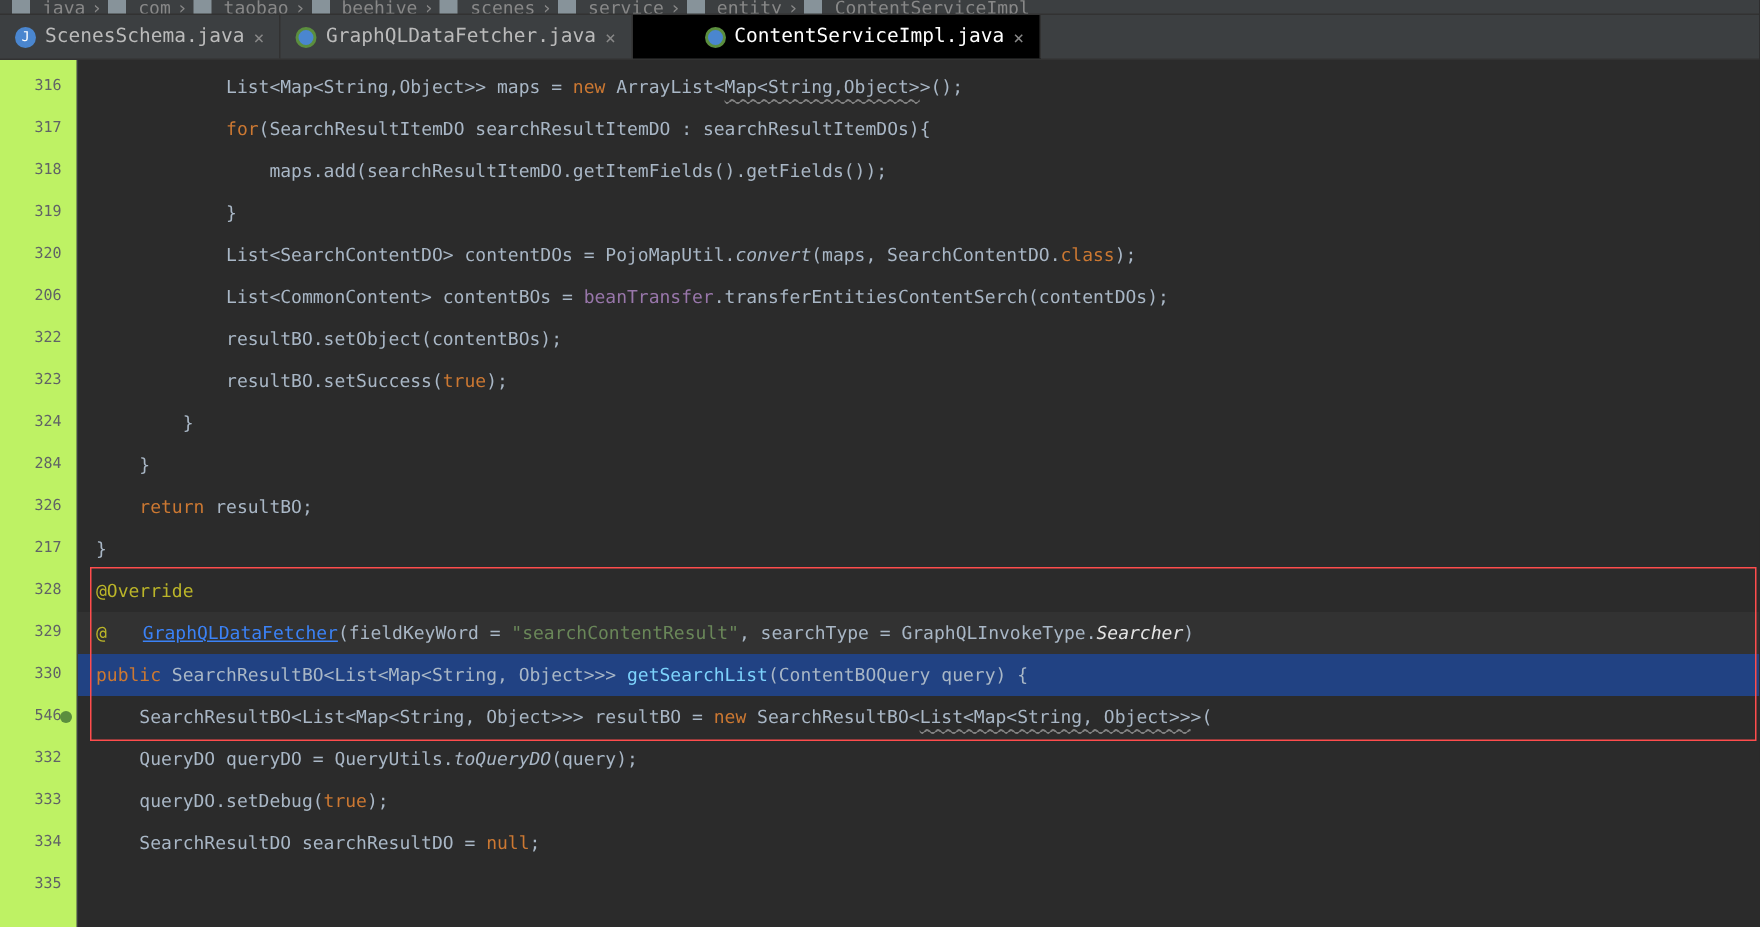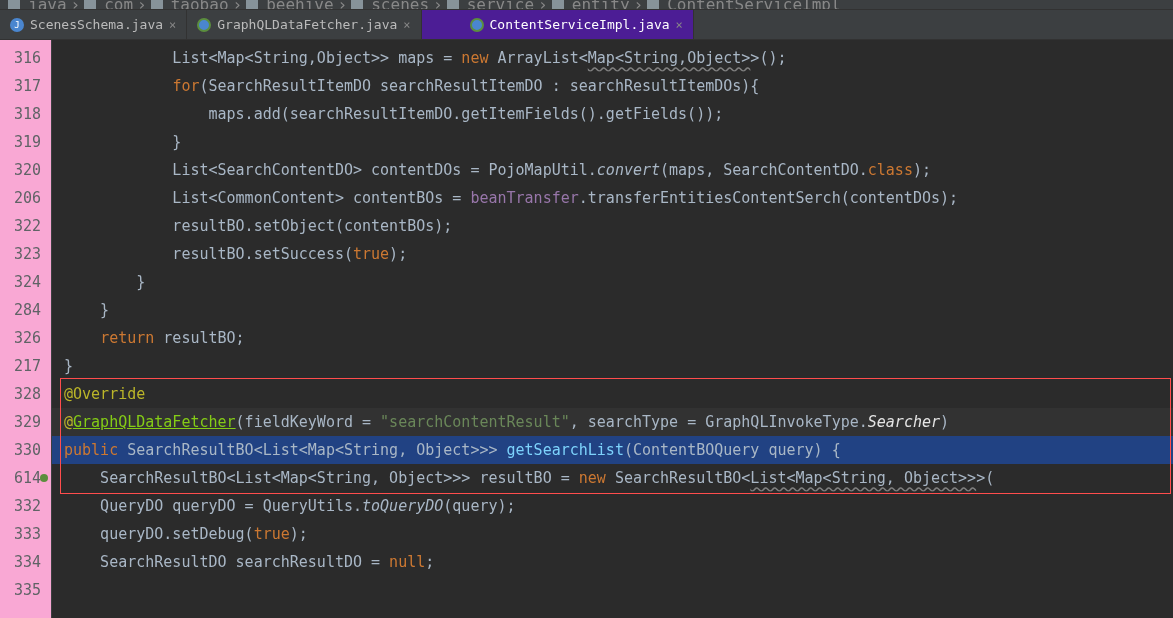--- a/index.html
+++ b/index.html
@@ -11,21 +11,21 @@
   overflow:hidden;
   width:1173px;
   height:618px;
 }
 .breadcrumb {
   display:flex;
   align-items:center;
   height:10px;
   background:#3c3f41;
   padding:0 8px;
-  font-size:16px;
+  font-size:12px;
   color:#888;
   overflow:hidden;
   border-bottom:1px solid #323232;
 }
 .breadcrumb span { margin-right:4px; display:flex; align-items:center; gap:4px; }
 .folder-icon { width:12px; height:10px; background:#87939a; display:inline-block; }
 .tabs {
   display:flex;
   background:#3c3f41;
   border-bottom:1px solid #323232;
@@ -34,45 +34,45 @@
 .tab {
   display:flex;
   align-items:center;
   padding:0 10px;
   color:#bbb;
   gap:6px;
   border-right:1px solid #323232;
   font-size:13px;
   cursor:pointer;
 }
-.tab.active { background:#4c1d95; color:#fff;padding-left:48px; }
+.tab.active { background:#000000; color:#fff;padding-left:48px; }
 .tab-icon-j { width:14px; height:14px; border-radius:50%; background:#4a86cf; display:inline-flex; align-items:center; justify-content:center; font-size:9px; color:#fff; }
 .tab-icon-c { width:14px; height:14px; border-radius:50%; background:#4a86cf; border:2px solid #5b8e3e; display:inline-block; }
 .close-x { color:#888; font-size:12px; }
 .editor {
   display:flex;
   height:calc(100% - 40px);
   position:relative;
 }
 .gutter {
   width:52px;
-  background:#f9a8d4;
+  background:#bef264;
   text-align:right;
   padding:4px 10px 0 0;
   color:#606366;
-  font-size:15px;
+  font-size:10px;
   line-height:28px;
   user-select:none;
   border-right:1px solid #3c3f41;
 }
 .code-area {
   flex:1;
   padding-top:4px;
   line-height:28px;
-  font-size:15px;
+  font-size:12px;
   position:relative;
   white-space:pre;
   overflow:hidden;
 }
 .hl-line {
   position:absolute;
   left:0; right:0;
   height:28px;
   background:#214283;
 }
@@ -83,21 +83,21 @@
   background:#323232;
 }
 .red-box {
   position:absolute;
   border:1px solid #ff4d4d;
   pointer-events:none;
 }
 .code-line { position:relative; padding-left:12px; }
 .k-orange { color:#cc7832; }
 .k-yellow { color:#bbb529; }
-.k-yellow-u { color:#84cc16; text-decoration:underline; }
+.k-yellow-u { color:#3b82f6; text-decoration:underline;margin-left:24px; }
 .k-green { color:#6a8759; }
 .k-purple { color:#9876aa;margin-top:13px; }
 .k-italic { font-style:italic; }
 .k-type-u { color:#a9b7c6; text-decoration:underline wavy #808080; text-underline-offset:3px; }
 .k-ital-purple { color:#e5e5e5; font-style:italic; }
 .k-fn { color:#7dd3fc;text-align:center; }
 .breakpoint {
   position:absolute;
   width:8px; height:8px;
   background:#5b8e3e;
@@ -154,21 +154,21 @@
       <div>206</div>
       <div>322</div>
       <div>323</div>
       <div>324</div>
       <div>284</div>
       <div>326</div>
       <div>217</div>
       <div>328</div>
       <div>329</div>
       <div>330</div>
-      <div>614</div>
+      <div>546</div>
       <div>332</div>
       <div>333</div>
       <div>334</div>
       <div>335</div>
     </div>
   <div class="code-area" id="code"><div class="caret-line" style="top: 368px;"></div><div class="hl-line" style="top: 396px;"></div><div class="code-line">&nbsp;&nbsp;&nbsp;&nbsp;&nbsp;&nbsp;&nbsp;&nbsp;&nbsp;&nbsp;&nbsp;&nbsp;List&lt;Map&lt;String,Object&gt;&gt; maps = <span class="k-orange">new </span>ArrayList&lt;<span class="k-type-u">Map&lt;String,Object&gt;</span>&gt;();</div><div class="code-line">&nbsp;&nbsp;&nbsp;&nbsp;&nbsp;&nbsp;&nbsp;&nbsp;&nbsp;&nbsp;&nbsp;&nbsp;<span class="k-orange">for</span>(SearchResultItemDO searchResultItemDO : searchResultItemDOs){</div><div class="code-line">&nbsp;&nbsp;&nbsp;&nbsp;&nbsp;&nbsp;&nbsp;&nbsp;&nbsp;&nbsp;&nbsp;&nbsp;&nbsp;&nbsp;&nbsp;&nbsp;maps.add(searchResultItemDO.getItemFields().getFields());</div><div class="code-line">&nbsp;&nbsp;&nbsp;&nbsp;&nbsp;&nbsp;&nbsp;&nbsp;&nbsp;&nbsp;&nbsp;&nbsp;}</div><div class="code-line">&nbsp;&nbsp;&nbsp;&nbsp;&nbsp;&nbsp;&nbsp;&nbsp;&nbsp;&nbsp;&nbsp;&nbsp;List&lt;SearchContentDO&gt; contentDOs = PojoMapUtil.<span class="k-italic">convert</span>(maps, SearchContentDO.<span class="k-orange">class</span>);</div><div class="code-line">&nbsp;&nbsp;&nbsp;&nbsp;&nbsp;&nbsp;&nbsp;&nbsp;&nbsp;&nbsp;&nbsp;&nbsp;List&lt;CommonContent&gt; contentBOs = <span class="k-purple">beanTransfer</span>.transferEntitiesContentSerch(contentDOs);</div><div class="code-line">&nbsp;&nbsp;&nbsp;&nbsp;&nbsp;&nbsp;&nbsp;&nbsp;&nbsp;&nbsp;&nbsp;&nbsp;resultBO.setObject(contentBOs);</div><div class="code-line">&nbsp;&nbsp;&nbsp;&nbsp;&nbsp;&nbsp;&nbsp;&nbsp;&nbsp;&nbsp;&nbsp;&nbsp;resultBO.setSuccess(<span class="k-orange">true</span>);</div><div class="code-line">&nbsp;&nbsp;&nbsp;&nbsp;&nbsp;&nbsp;&nbsp;&nbsp;}</div><div class="code-line">&nbsp;&nbsp;&nbsp;&nbsp;}</div><div class="code-line">&nbsp;&nbsp;&nbsp;&nbsp;<span class="k-orange">return </span>resultBO;</div><div class="code-line">}</div><div class="code-line"></div><div class="code-line"><span class="k-yellow">@Override</span></div><div class="code-line"><span class="k-yellow">@</span><span class="k-yellow-u">GraphQLDataFetcher</span>(fieldKeyWord = <span class="k-green">"searchContentResult"</span>, searchType = GraphQLInvokeType.<span class="k-ital-purple">Searcher</span>)</div><div class="code-line"><span class="k-orange">public </span>SearchResultBO&lt;List&lt;Map&lt;String, Object&gt;&gt;&gt; <span class="k-fn">getSearchList</span>(ContentBOQuery query) {</div><div class="code-line">&nbsp;&nbsp;&nbsp;&nbsp;SearchResultBO&lt;List&lt;Map&lt;String, Object&gt;&gt;&gt; resultBO = <span class="k-orange">new </span>SearchResultBO&lt;<span class="k-type-u">List&lt;Map&lt;String, Object&gt;&gt;</span>&gt;(</div><div class="code-line">&nbsp;&nbsp;&nbsp;&nbsp;QueryDO queryDO = QueryUtils.<span class="k-italic">toQueryDO</span>(query);</div><div class="code-line">&nbsp;&nbsp;&nbsp;&nbsp;queryDO.setDebug(<span class="k-orange">true</span>);</div><div class="code-line">&nbsp;&nbsp;&nbsp;&nbsp;SearchResultDO searchResultDO = <span class="k-orange">null</span>;</div><div class="red-box" style="top: 338px; left: 8px; right: 2px; height: 116px;"></div></div>
 </div>
 
 <div class="breakpoint" style="position: absolute; top: 474px;"></div>
 

